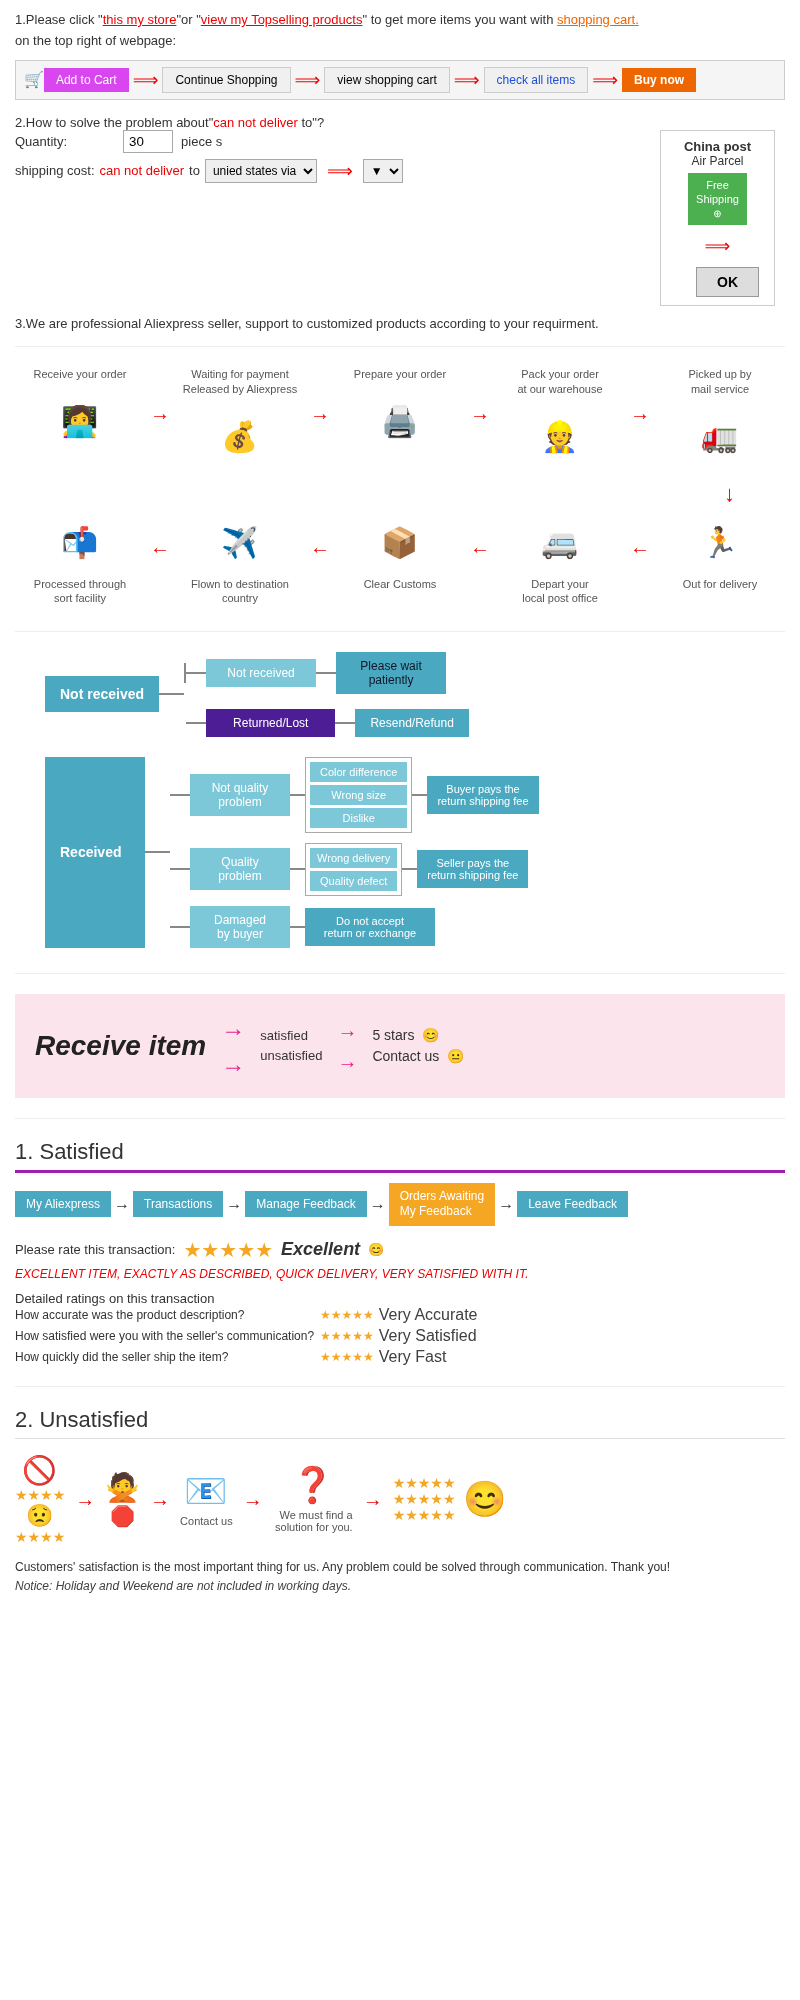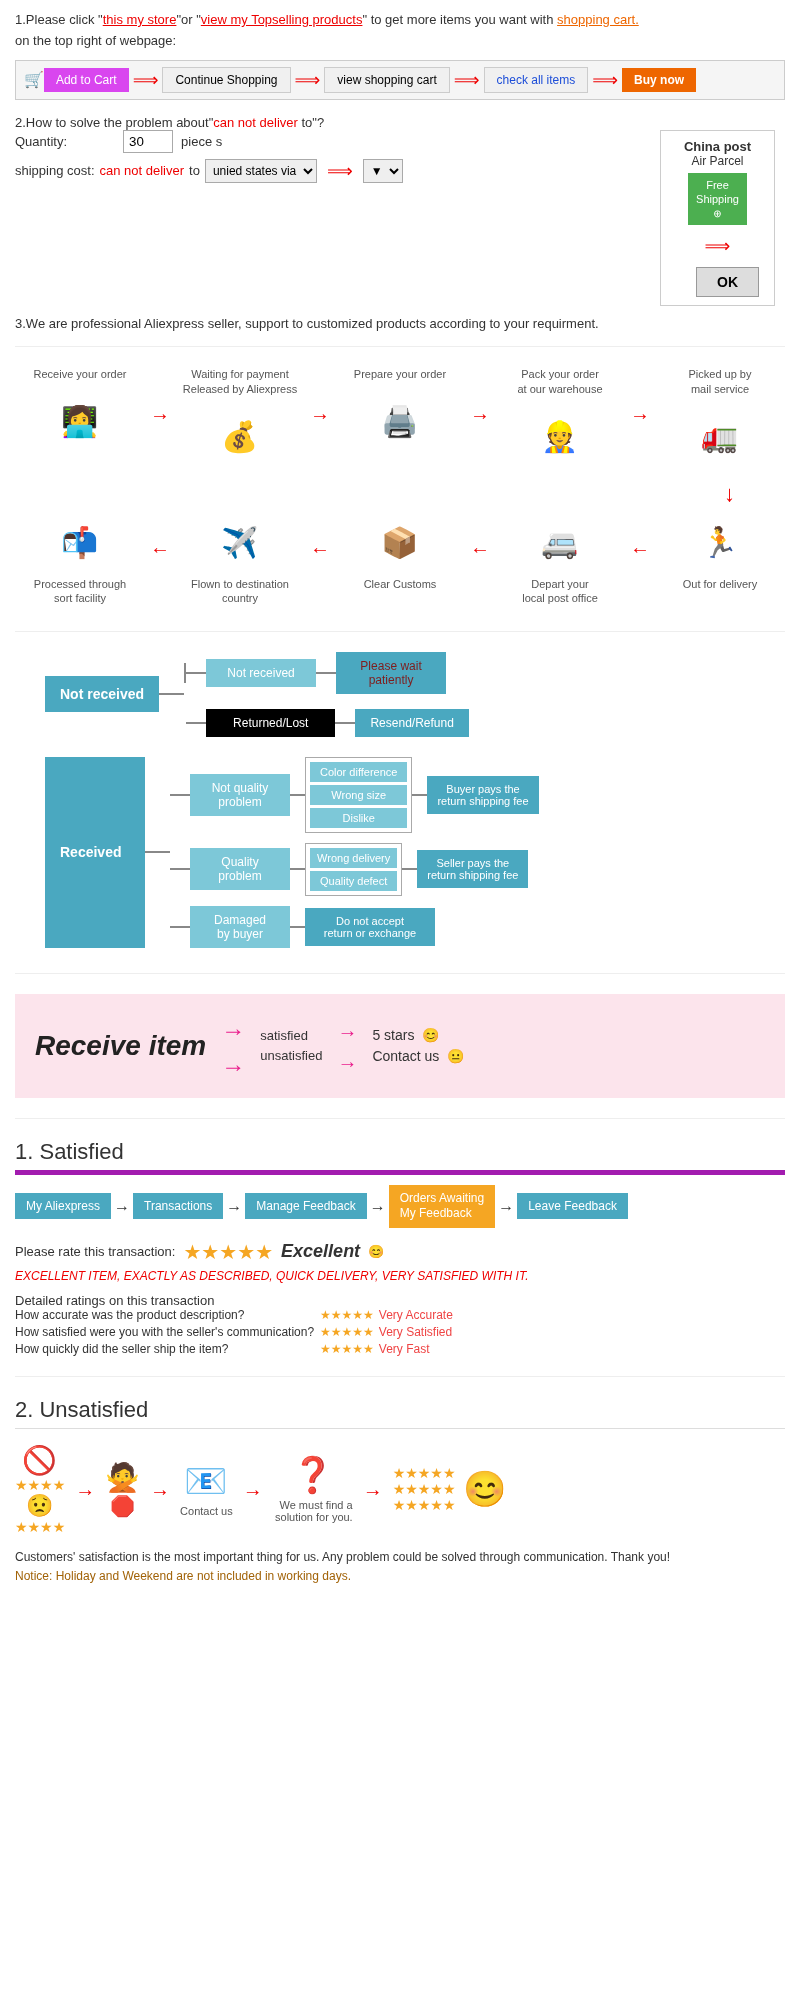--- a/index.html
+++ b/index.html
@@ -42,49 +42,49 @@
     
     .receive-section { background: #fce4ec; padding: 20px; margin: 20px 0; display: flex; align-items: center; gap: 15px; }
     .receive-title { font-size: 28px; font-weight: bold; font-style: italic; color: #222; }
     .receive-arrow { color: #e91e8c; font-size: 24px; }
     .receive-outcomes { display: flex; flex-direction: column; gap: 5px; }
     .receive-stars { display: flex; flex-direction: column; gap: 5px; align-items: flex-start; }
     .star-line { display: flex; align-items: center; gap: 8px; font-size: 14px; }
     
     
     .satisfied-section { margin: 20px 0; }
-    .satisfied-section h2 { font-size: 22px; font-weight: normal; border-bottom: 5px solid #a21caf; padding-bottom: 5px; margin-bottom: 10px; }
+    .satisfied-section h2 { font-size: 22px; font-weight: normal; border-bottom: 3px solid #a21caf; padding-bottom: 5px; margin-bottom: 10px; }
     
     .steps-nav { display: flex; align-items: center; gap: 0; margin-bottom: 12px; flex-wrap: wrap; }
     .nav-step { padding: 5px 10px; font-size: 12px; border: 1px solid #4aa8c0; background: #4aa8c0; color: #fff; }
     .nav-step.highlight { background: #f5a623; border-color: #f5a623; }
     .nav-arrow { color: #333; font-size: 16px; margin: 0 3px; }
     
     .rating-row { display: flex; align-items: center; gap: 8px; margin-bottom: 5px; }
     .stars-gold { color: #f5a623; font-size: 20px; }
     .excellent { font-size: 18px; font-weight: bold; font-style: italic; }
     .comment-text { color: #e00; font-style: italic; font-size: 12px; margin: 5px 0 10px; }
     
     .detailed-ratings { margin: 10px 0; }
     .detail-row { display: flex; align-items: center; margin-bottom: 3px; font-size: 12px; }
     .detail-label { width: 300px; }
     .detail-stars { color: #f5a623; margin: 0 5px; }
-    .detail-value { color: #ef4444; font-size: 12px; }
+    .detail-value { color: #404040; font-size: 16px; }
     
     
     .unsatisfied-section { margin: 20px 0; }
     .unsatisfied-section h2 { font-size: 22px; font-weight: normal; border-bottom: 1px solid #ddd; padding-bottom: 5px; margin-bottom: 10px; }
     
     .unsat-flow { display: flex; align-items: center; gap: 10px; margin: 15px 0; flex-wrap: wrap; }
     .unsat-item { text-align: center; }
     .unsat-label { font-size: 11px; color: #555; margin-top: 3px; }
     .unsat-arrow { color: #e00; font-size: 20px; }
     
     .notice-text { font-size: 12px; color: #333; margin: 10px 0 5px; }
-    .notice-red { color: #a16207; font-size: 12px; }
+    .notice-red { color: #404040; font-size: 12px; font-style: italic; }
 
     
     .big-flowchart { margin: 20px 0; position: relative; }
 
     .section-divider { border: none; border-top: 1px solid #eee; margin: 15px 0; }
 
     .top-step-bar { display: flex; align-items: center; background: #f5f5f5; border: 1px solid #ccc; padding: 6px 8px; margin: 8px 0; }
     
     
     .ship-row-wrap { display: flex; align-items: center; gap: 5px; margin-bottom: 10px; }
@@ -225,26 +225,26 @@
       <div style="width:25px; height:2px; background:#888;"></div>
       <div style="display:flex; flex-direction:column; gap:0;">
 
         <div style="display:flex; align-items:center;">
           <div style="display:flex; flex-direction:column; align-items:flex-start; gap:15px;">
             <div style="display:flex; align-items:center; gap:0;">
               <div style="width:2px; height:20px; background:#888; margin-right:0;"></div>
               <div style="width:20px; height:2px; background:#888;"></div>
               <div style="background:#7dc8d8; color:#fff; padding:7px 15px; font-size:12px; text-align:center; min-width:110px;">Not received</div>
               <div style="width:20px; height:2px; background:#888;"></div>
-              <div style="background:#4aa8c0; color:#7f1d1d; padding:7px 15px; font-size:12px; text-align:center; min-width:110px;">Please wait<br>patiently</div>
+              <div style="background:#4aa8c0; color:#0f172a; padding:7px 15px; font-size:12px; text-align:center; min-width:110px;">Please wait<br>patiently</div>
             </div>
             <div style="display:flex; align-items:center; gap:0;">
               <div style="width:2px; height:0; background:#888;"></div>
               <div style="width:20px; height:2px; background:#888;"></div>
-              <div style="background:#000000; color:#fff; padding:7px 27px; font-size:12px; text-align:center; min-width:110px;">Returned/Lost</div>
+              <div style="background:#4c1d95; color:#fff; padding:7px 27px; font-size:12px; text-align:center; min-width:110px;">Returned/Lost</div>
               <div style="width:20px; height:2px; background:#888;"></div>
               <div style="background:#4aa8c0; color:#fff; padding:7px 15px; font-size:12px; text-align:center; min-width:110px;">Resend/Refund</div>
             </div>
           </div>
         </div>
       </div>
     </div>
 
     <div style="display:flex; align-items:center; gap:0; margin-left:30px;">
       <div style="background:#4aa8c0; color:#fff; padding:10px 15px; font-size:14px; font-weight:bold; text-align:center; min-width:100px; align-self:stretch; display:flex; align-items:center;">Received</div>

